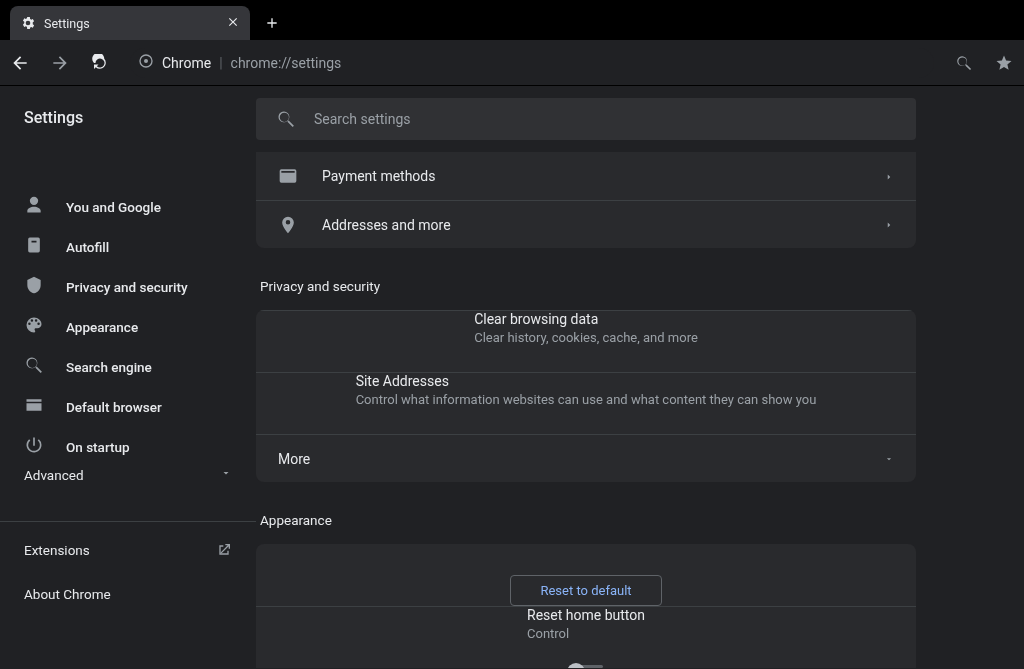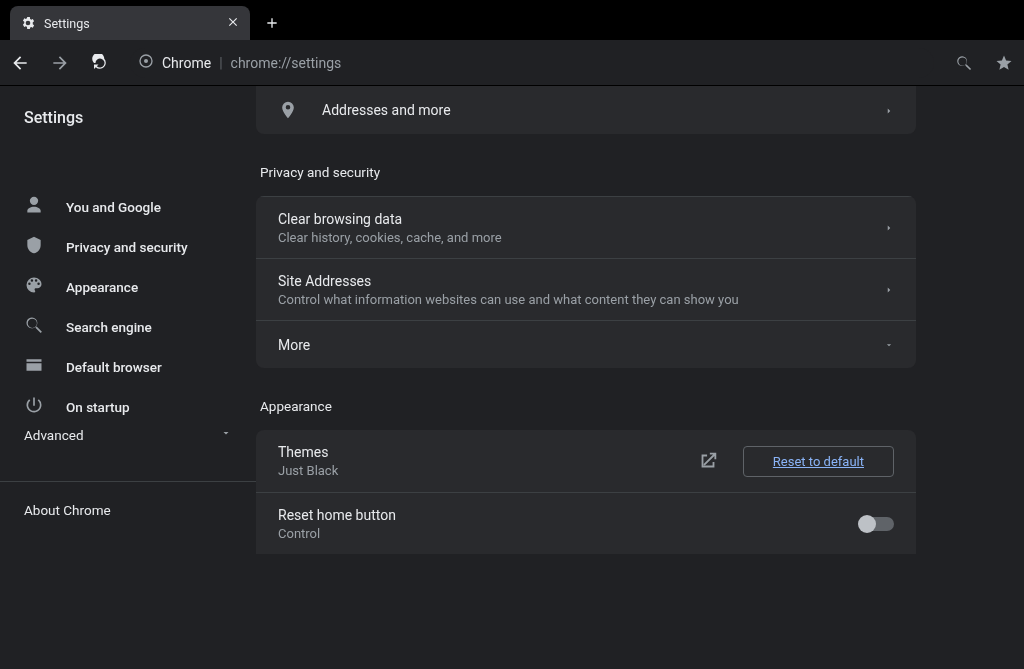--- a/index.html
+++ b/index.html
@@ -47,28 +47,28 @@
 
   .card-stack { width:660px; }
   .row { background:#292a2d; border-top:1px solid #3c4043; height:48px; display:flex; align-items:center; padding:0 22px; gap:24px; cursor:pointer; position:relative; }
   .row:first-child { border-top:none; }
   .row svg.leading { width:20px; height:20px; fill:#9aa0a6; flex-shrink:0; }
   .row .label { font-size:14px; color:#e8eaed; }
   .row .sub { font-size:13px; color:#9aa0a6; }
   .row .textcol { display:flex; flex-direction:column; gap:3px; flex:1; }
   .row .arrow { margin-left:auto; }
   .row .arrow svg, .row .chev svg { width:10px; height:10px; fill:#9aa0a6; }
-  .row.tall { height:62px; }
+  .row.tall { height:62px;flex-direction:column; }
 
   .section-title { font-size:13.5px; color:#e8eaed; margin: 30px 0 16px 4px; }
 
   .highlight { position:absolute; border:4px solid #ff0000; pointer-events:none; }
 
   .themes-row { height:62px;justify-content:flex-end; }
-  .reset-btn { border:1px solid #5f6368; background:transparent; color:#8ab4f8; font-size:13px; padding:7px 29px; border-radius:4px; cursor:pointer;text-decoration:underline; }
+  .reset-btn { border:1px solid #5f6368; background:transparent; color:#8ab4f8; font-size:13px; padding:7px 29px; border-radius:4px; cursor:pointer; }
   .ext-icon { width:22px; height:22px; fill:#9aa0a6; }
 
   .toggle { width:34px; height:14px; background:#5f6368; border-radius:7px; position:relative; }
   .toggle::after { content:""; width:18px; height:18px; background:#bdc1c6; border-radius:50%; position:absolute; top:-2px; left:-2px; }
 
   .stackend { border-radius: 0 0 8px 8px; overflow:hidden; }
   .stackstart { border-radius: 8px 8px 0 0; overflow:hidden; }
 </style>
 </head>
 <body>
@@ -141,20 +141,26 @@
     <h1>Settings</h1>
 
     <div class="side-item bold">
       <svg viewBox="0 0 24 24">
           <path d="M12 12a5 5 0 100-10 5 5 0 000 10zm0 2c-4 0-8 2-8 5v2h16v-2c0-3-4-5-8-5z"></path>
         </svg>
       <span>You and Google</span>
     </div>
     <div class="side-item bold">
       <svg viewBox="0 0 24 24">
+          <path d="M17 3H7a2 2 0 00-2 2v14a2 2 0 002 2h10a2 2 0 002-2V5a2 2 0 00-2-2zm-2 4v2H9V7h6z"></path>
+        </svg>
+      <span>Autofill</span>
+    </div>
+    <div class="side-item bold">
+      <svg viewBox="0 0 24 24">
           <path d="M12 2l8 4v6c0 5-3.4 9.3-8 10-4.6-.7-8-5-8-10V6l8-4z"></path>
         </svg>
       <span>Privacy and security</span>
     </div>
     <div class="side-item bold">
       <svg viewBox="0 0 24 24">
           <path d="M12 3a9 9 0 000 18c.8 0 1.5-.7 1.5-1.5 0-.4-.1-.7-.4-1-.2-.3-.4-.6-.4-1 0-.8.7-1.5 1.5-1.5H16a5 5 0 005-5c0-4.4-4-8-9-8zM6.5 12a1.5 1.5 0 110-3 1.5 1.5 0 010 3zm3-4a1.5 1.5 0 110-3 1.5 1.5 0 010 3zm5 0a1.5 1.5 0 110-3 1.5 1.5 0 010 3zm3 4a1.5 1.5 0 110-3 1.5 1.5 0 010 3z"></path>
         </svg>
       <span>Appearance</span>
     </div>
@@ -178,27 +184,50 @@
     </div>
 
     <div class="adv">
       <span>Advanced</span>
       <svg viewBox="0 0 24 24">
           <path d="M7 10l5 5 5-5z"></path>
         </svg>
     </div>
     <div class="side-divider"></div>
     <div class="side-link">
+      <span>Extensions</span>
+      <svg viewBox="0 0 24 24">
+          <path d="M14 3v2h3.59L7 15.59 8.41 17 19 6.41V10h2V3zM5 5h6v2H7v10h10v-4h2v6H5z"></path>
+        </svg>
+    </div>
+    <div class="side-link">
       <span>About Chrome</span>
     </div>
   </div>
 
   <div class="main">
+    <div class="searchbar-wrap">
+      <div class="searchbar">
+        <svg viewBox="0 0 24 24">
+            <path d="M15.5 14h-.79l-.28-.27a6.5 6.5 0 10-.7.7l.27.28v.79L20 21.49 21.49 20zM10 15.5A5.5 5.5 0 1110 4.5a5.5 5.5 0 010 11z"></path>
+          </svg>
+        <input class="search-input" placeholder="Search settings" style="">
+      </div>
+    </div>
 
     <div class="card-stack stackend">
+      <div class="row">
+        <svg class="leading" viewBox="0 0 24 24">
+            <path d="M20 4H4a2 2 0 00-2 2v12a2 2 0 002 2h16a2 2 0 002-2V6a2 2 0 00-2-2zm0 4H4V6h16z"></path>
+          </svg>
+        <span class="label">Payment methods</span>
+        <span class="arrow"><svg viewBox="0 0 24 24">
+              <path d="M9 6l6 6-6 6z"></path>
+            </svg></span>
+      </div>
       <div class="row">
         <svg class="leading" viewBox="0 0 24 24">
             <path d="M12 2a7 7 0 00-7 7c0 5 7 13 7 13s7-8 7-13a7 7 0 00-7-7zm0 9.5A2.5 2.5 0 1112 6a2.5 2.5 0 010 5.5z"></path>
           </svg>
         <span class="label">Addresses and more</span>
         <span class="arrow"><svg viewBox="0 0 24 24">
               <path d="M9 6l6 6-6 6z"></path>
             </svg></span>
       </div>
     </div>

